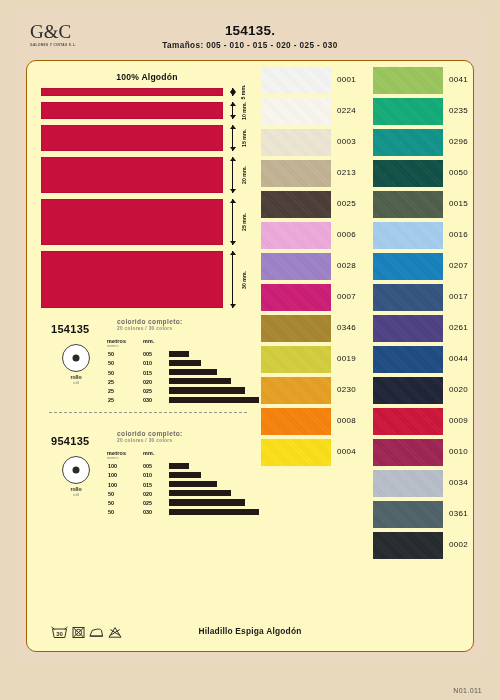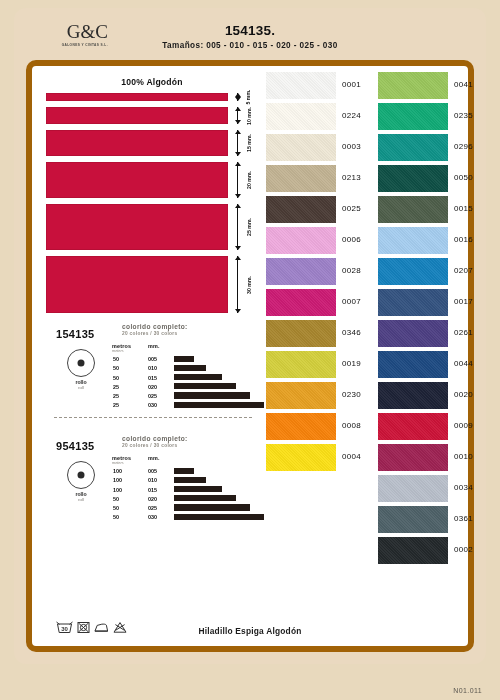--- a/index.html
+++ b/index.html
@@ -23,21 +23,20 @@
     border-radius:12px;
   }
   
   .header{
     position:absolute;
     left:0;top:0;right:0;height:50px;
   }
   .logo{
     position:absolute;left:16px;top:14px;
     width:78px;
-    text-align:right;
   }
   .logo-main{
     font-family:"Liberation Serif", serif;
     font-size:19px;
     letter-spacing:0px;
     color:#2b2b2b;
     line-height:1;
     font-weight:400;
   }
   .logo-sub{
@@ -62,23 +61,23 @@
     text-align:center;
     font-size:8.2px;
     font-weight:700;
     color:#1a1a1a;
     letter-spacing:0.4px;
   }
   
   .panel{
     position:absolute;
     left:12px;top:52px;right:12px;bottom:12px;
-    background:#ffffff;
+    background:#fef9c3;
     border-radius:10px;
-    border:6px solid #a16207;
+    border:1px solid #a16207;
   }
   
   .left{
     position:absolute;
     left:14px;top:6px;width:212px;bottom:4px;
   }
   .comp-title{
     text-align:center;
     font-size:8.6px;
     font-weight:700;

